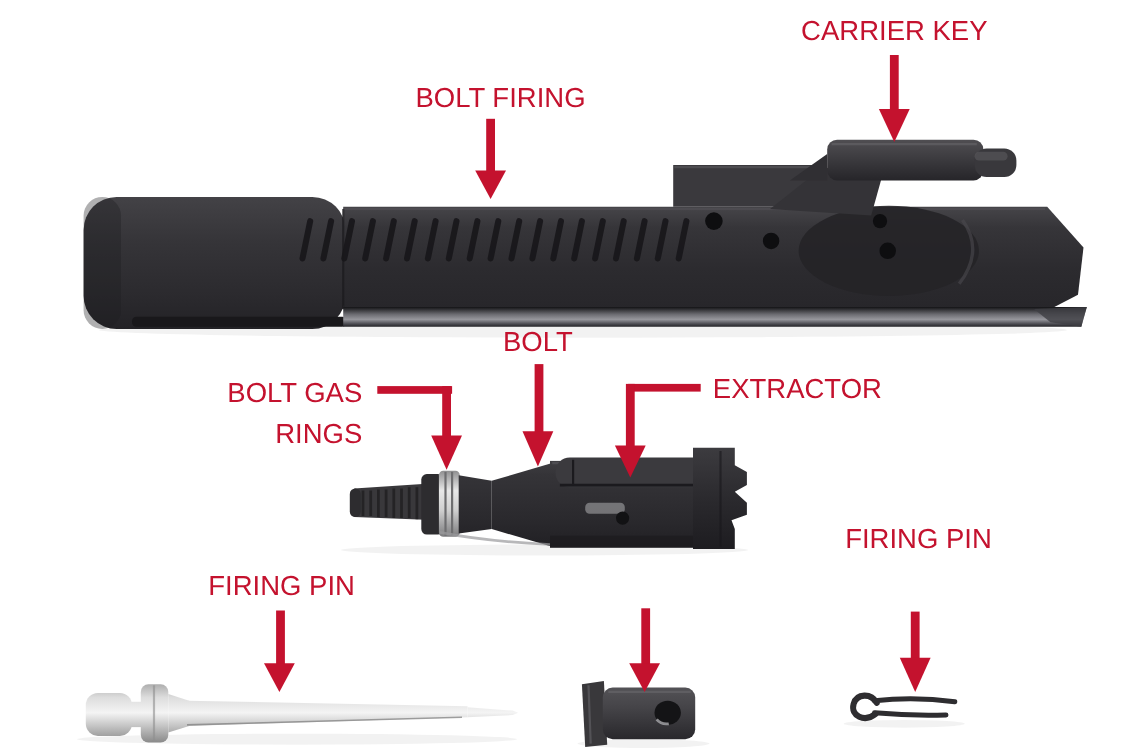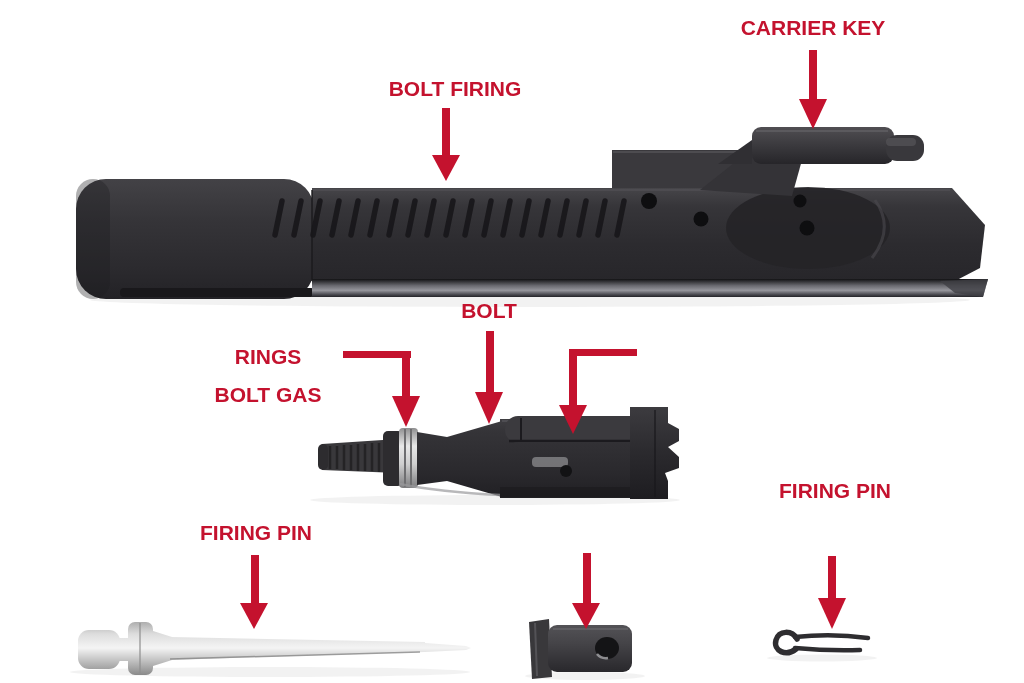--- a/index.html
+++ b/index.html
@@ -2,22 +2,22 @@
 <html><head>
 <meta charset="utf-8">
 <style>
   html,body{margin:0;padding:0;background:#fff;}
   .stage{
     position:relative;width:1024px;height:683px;background:#ffffff;
     overflow:hidden;font-family:"Liberation Sans",sans-serif;
   }
   .art{position:absolute;left:0;top:0;}
   .lbl{
-    position:absolute;color:#C4122E;font-weight:700;font-size:21px;
-    white-space:nowrap;text-align:center;letter-spacing:0px;line-height:36px;
+    position:absolute;color:#C4122E;font-weight:400;font-size:25px;
+    white-space:nowrap;text-align:right;letter-spacing:0px;line-height:36px;
   }
   .lbl .ln{display:block;}
   .ctr{transform:translateX(-50%);}
 </style>
 </head>
 <body>
 
 <div class="stage">
 
   <svg class="art" width="1024" height="683" viewBox="0 0 1024 683">
@@ -221,24 +221,27 @@
 
   <div class="lbl ctr" style="left:455px;top:71px;">
     <span>BOLT FIRING</span>
   </div>
 
   <div class="lbl ctr" style="left:489px;top:293px;">
     <span>BOLT</span>
   </div>
 
   <div class="lbl ctr" style="left:268px;top:338px;line-height:38px;">
+    <span class="ln">BOLT GAS</span>
     <span class="ln">RINGS</span>
-    <span class="ln">BOLT GAS</span>
-  </div>
-
+  </div>
+
+  <div class="lbl" style="left:648px;top:336px;">
+    <span>EXTRACTOR</span>
+  </div>
 
   <div class="lbl ctr" style="left:256px;top:515px;">
     <span>FIRING PIN</span>
   </div>
 
 
   <div class="lbl ctr" style="left:835px;top:472px;line-height:37px;">
     <span class="ln">FIRING PIN</span>
   </div>
 

